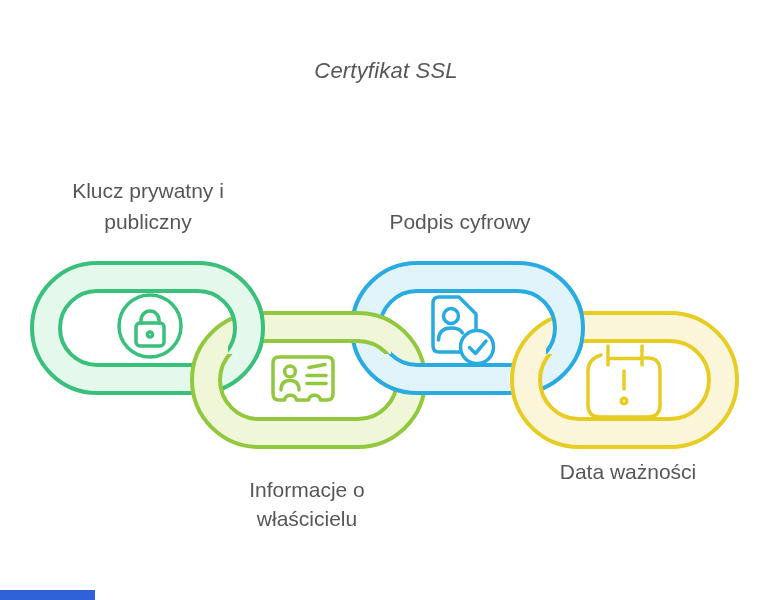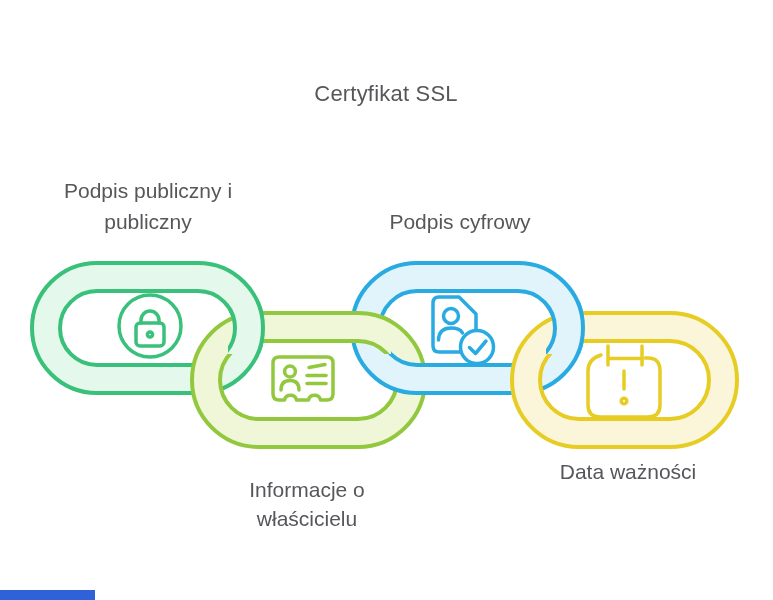--- a/index.html
+++ b/index.html
@@ -23,24 +23,24 @@
   .i1{stroke:var(--l1-stroke);} .i2{stroke:var(--l2-stroke);}
   .i3{stroke:var(--l3-stroke);} .i4{stroke:var(--l4-stroke);}
   .wfill{fill:#ffffff;}
   #bottom-bar{position:absolute;left:0;bottom:0;width:95px;height:10px;background:var(--bar-color,#2f62d8);}
 </style>
 </head>
 <body>
 
 <div id="stage">
 
-  <div class="txt title" style="left:386px;top:94px;">Certyfikat SSL</div>
+  <div class="txt title" style="left:386px;top:71px;font-style:italic;">Certyfikat SSL</div>
 
   <div class="txt lbl lh31" style="left:148px;top:206px;">
-    <span class="ln">Podpis publiczny i</span>
+    <span class="ln">Klucz prywatny i</span>
     <span class="ln">publiczny</span>
   </div>
 
   <div class="txt lbl" style="left:460px;top:222px;">
     <span class="ln">Podpis cyfrowy</span>
   </div>
 
   <div class="txt lbl lh29" style="left:307px;top:504px;">
     <span class="ln">Informacje o</span>
     <span class="ln">właścicielu</span>

